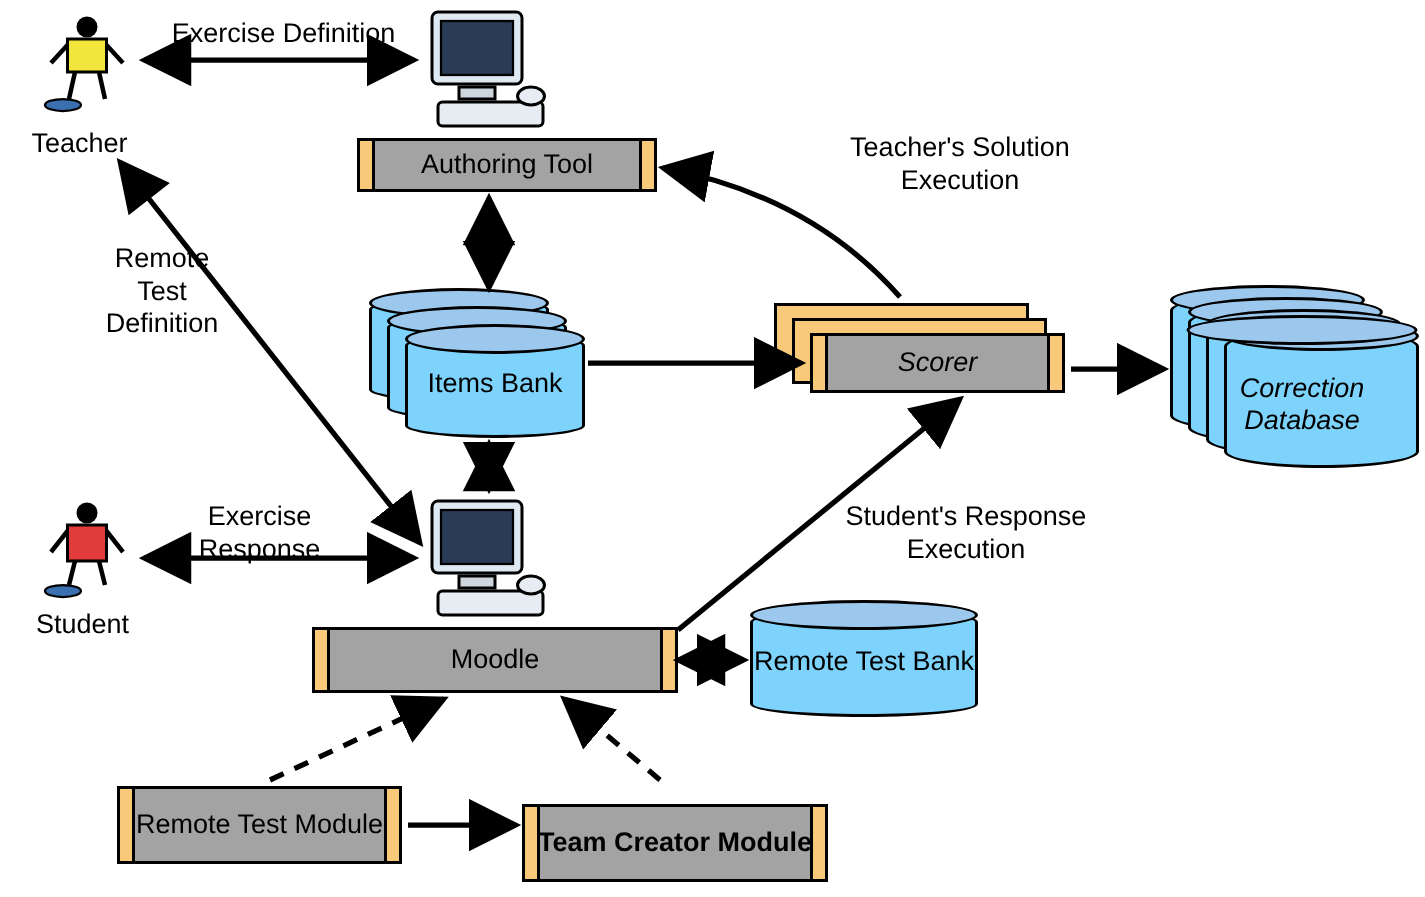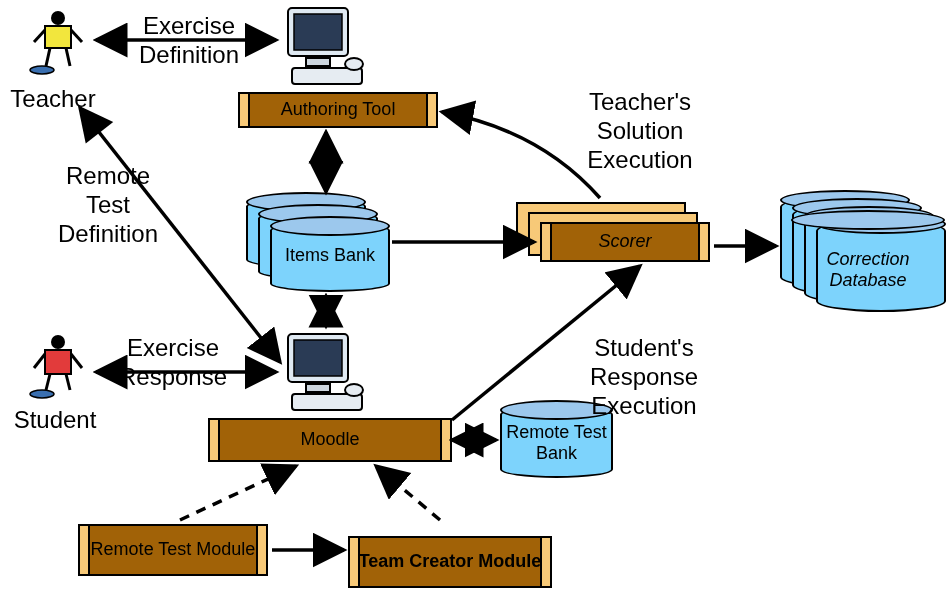--- a/index.html
+++ b/index.html
@@ -8,21 +8,21 @@
     width: 950px;
     height: 598px;
     position: relative;
     font-family: Arial, sans-serif;
     font-size: 18px;
     background: #fff;
     overflow: hidden;
   }
   .box {
     position: absolute;
-    background: #a16207;
+    background: #a3a3a3;
     border: 2px solid #000;
     text-align: center;
     display: flex;
     align-items: center;
     justify-content: center;
     box-sizing: border-box;
   }
   .box::before, .box::after {
     content: "";
     position: absolute;
@@ -34,21 +34,21 @@
     box-sizing: border-box;
   }
   .box::before { left: -2px; border-right: 2px solid #000; }
   .box::after  { right: -2px; border-left: 2px solid #000; }
   .box span { position: relative; z-index: 2; padding: 2px 4px; line-height: 1.2; }
 
   .label {
     position: absolute;
     text-align: center;
     line-height: 1.2;
-    font-size: 24px;
+    font-size: 18px;
   }
 
   
   .cyl {
     position: absolute;
     border: 2px solid #000;
     border-radius: 50% / 12%;
     background: #7dd3fc;
     box-sizing: border-box;
   }
@@ -173,21 +173,21 @@
 <div class="box" style="left:348px; top:536px; width:204px; height:52px;font-weight:bold;">
   <span>Team Creator Module</span>
 </div>
 
 <div class="cyl" style="left:246px; top:198px; width:120px; height:70px;"></div>
 <div class="cyl" style="left:258px; top:210px; width:120px; height:70px;"></div>
 <div class="cyl" style="left:270px; top:222px; width:120px; height:70px;">
   <div class="txt">Items Bank</div>
 </div>
 
-<div class="cyl" style="left:500px; top:406px; width:113px; height:72px;">
+<div class="cyl" style="left:500px; top:406px; width:152px; height:72px;">
   <div class="txt">Remote Test Bank</div>
 </div>
 
 <div class="cyl" style="left:780px; top:196px; width:130px; height:92px;"></div>
 <div class="cyl" style="left:792px; top:204px; width:130px; height:92px;"></div>
 <div class="cyl" style="left:804px; top:212px; width:130px; height:92px;"></div>
 <div class="cyl" style="left:816px; top:220px; width:130px; height:92px;"></div>
 <div class="cyl" style="left:793px; top:218px; width:150px; height:92px; z-index:3; background:transparent; border:none;">
   <div class="txt" style="top:52%;font-style:italic;">Correction Database</div>
 </div>

